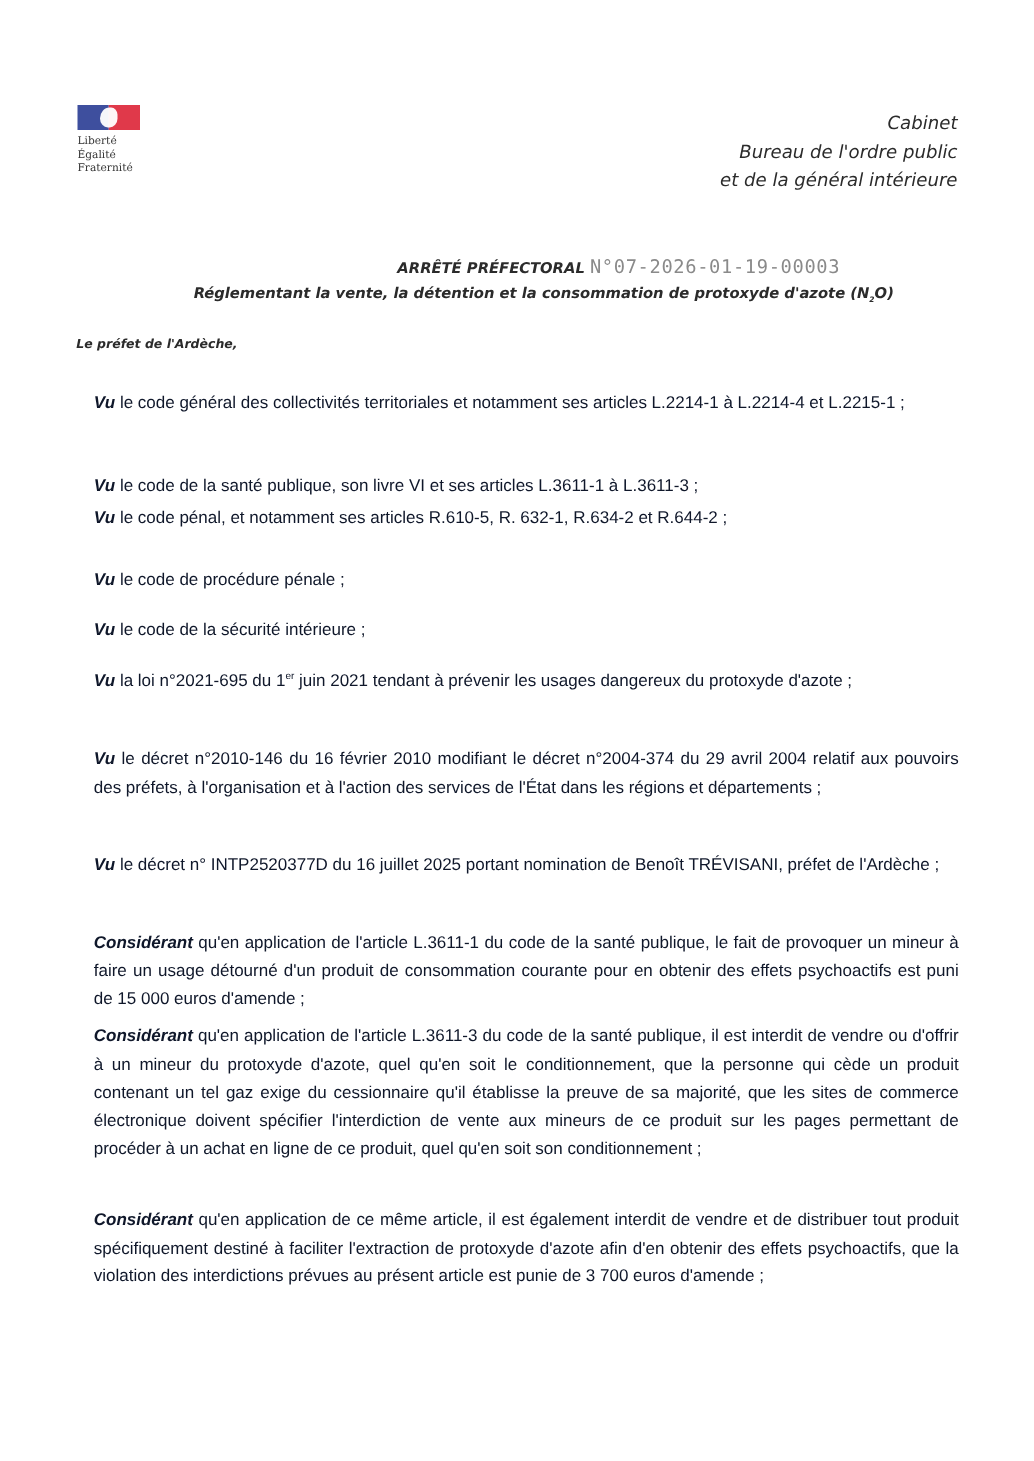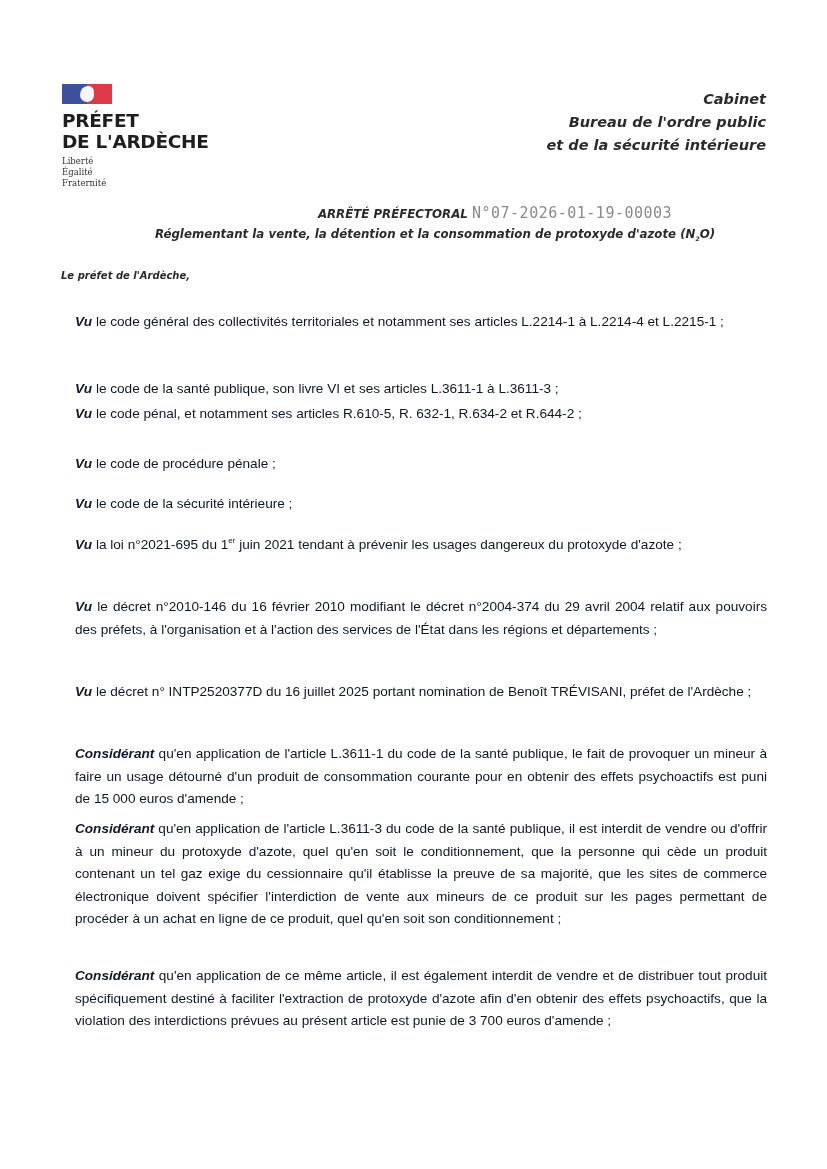--- a/index.html
+++ b/index.html
@@ -9,21 +9,21 @@
   .flag { width:50px; height:20px; display:flex; position:relative; }
   .flag .blue { width:25px; height:20px; background:#3e4f9e; }
   .flag .red { width:25px; height:20px; background:#e0394a; }
   .flag .mar { position:absolute; left:18px; top:2px; width:14px; height:16px;
                background:#fff; border-radius:60% 40% 50% 50%; opacity:0.95; }
   .prefet { font-family:"DejaVu Sans", sans-serif; font-weight:bold; font-size:18.5px;
             line-height:21px; color:#1e1e1e; margin-top:6px; letter-spacing:-0.3px; }
   .devise { font-family:"DejaVu Serif", serif; font-size:8.5px;
             line-height:11px; color:#333; margin-top:4px; }
   .service { position:absolute; right:61px; top:88px; text-align:right;
-             font-style:italic; font-weight:bold; font-size:14.5px; line-height:23px; color:#2b2b2b; }
+             font-style:italic; font-weight:normal; font-size:14.5px; line-height:23px; color:#2b2b2b; }
   .titleblock { position:absolute; left:130px; width:610px; top:203px; text-align:center;
                 font-style:italic; font-weight:bold; font-size:11.8px; line-height:20px; color:#2b2b2b; }
   .arrete-line { position:relative; left:60px; }
   .handnum { font-family:"DejaVu Sans Mono", monospace; font-style:normal; font-weight:normal;
              color:#8a8a8a; font-size:15px; letter-spacing:0.5px; }
   .sub { font-size:6px; vertical-align:sub; }
   .preamble { position:absolute; left:61px; top:270px; font-style:italic; font-weight:bold;
               font-size:10px; color:#2b2b2b; }
   .para { position:absolute; left:75px; width:692px; font-size:13.6px; line-height:22.5px;
           color:#0f172a; text-align:justify; font-family:"Liberation Sans", sans-serif; }
@@ -32,35 +32,31 @@
 </style>
 </head>
 <body>
 
 <div class="logo">
   <div class="flag">
     <div class="blue"></div>
       <div class="red"></div>
       <div class="mar"></div>
   </div>
-  <div class="prefet">
-    <div>PRÉFET</div>
-    <div>DE L'ARDÈCHE</div>
-  </div>
   <div class="devise">
     <div>Liberté</div>
     <div>Égalité</div>
     <div>Fraternité</div>
   </div>
 </div>
 
 <div class="service">
   <div>Cabinet</div>
   <div>Bureau de l'ordre public</div>
-  <div>et de la sécurité intérieure</div>
+  <div>et de la général intérieure</div>
 </div>
 
 <div class="titleblock">
   <div class="arrete-line">
     <span>ARRÊTÉ PRÉFECTORAL</span>
     <span class="handnum">N°07-2026-01-19-00003</span>
   </div>
   <div><span>Réglementant la vente, la détention et la consommation de protoxyde d'azote (N</span><span class="sub">2</span><span>O)</span></div>
 </div>
 

